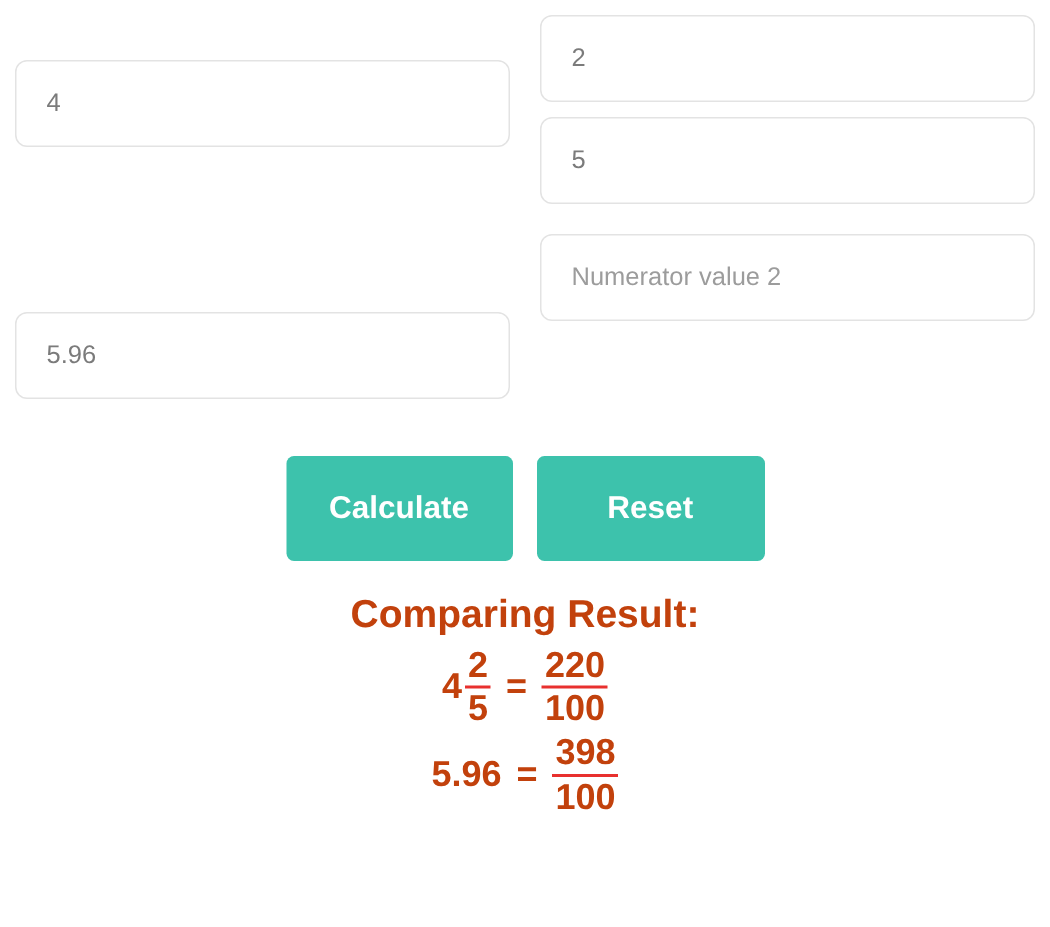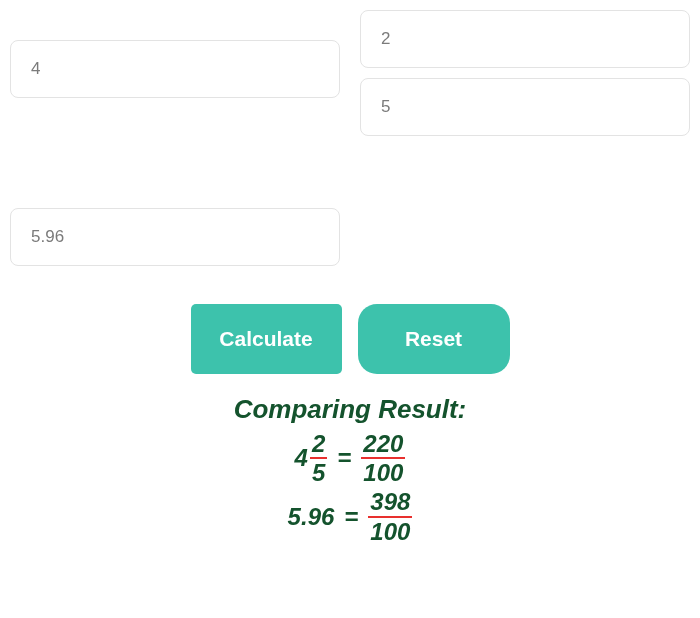--- a/index.html
+++ b/index.html
@@ -49,26 +49,25 @@
   .btn {
     background: #3dc2ac;
     color: #fff;
     border: none;
     border-radius: 5px;
     font-size: 21px;
     font-weight: 600;
     cursor: pointer;
   }
   .btn-calc { width: 151px; height: 70px; }
-  .btn-reset { width: 152px; height: 70px; border-radius: 19px; }
+  .btn-reset { width: 152px; height: 70px; }
   .result {
-    color: #14532d;
+    color: #c2410c;
     text-align: center;
     margin-top: 20px;
-    font-style: italic;
   }
   .result-title {
     font-size: 26px;
     font-weight: 700;
     margin-bottom: 6px;
   }
   .eq-line {
     display: flex;
     align-items: center;
     justify-content: center;
@@ -110,20 +109,21 @@
     <div class="spacer-left-top"></div>
     <input class="input" value="4" style="">
     <div class="spacer-left-mid"></div>
     <input class="input" value="5.96" style="">
   </div>
   <div class="right-col">
     <input class="input" value="2" style="">
     <div class="right-gap-sm"></div>
     <input class="input" value="5" style="">
     <div class="right-gap-md"></div>
+    <input class="input" placeholder="Numerator value 2" style="">
     <div class="right-gap-sm"></div>
   </div>
 </div>
 
 <div class="buttons">
   <button class="btn btn-calc">Calculate</button>
   <button class="btn btn-reset">Reset</button>
 </div>
 
 <div class="result">

